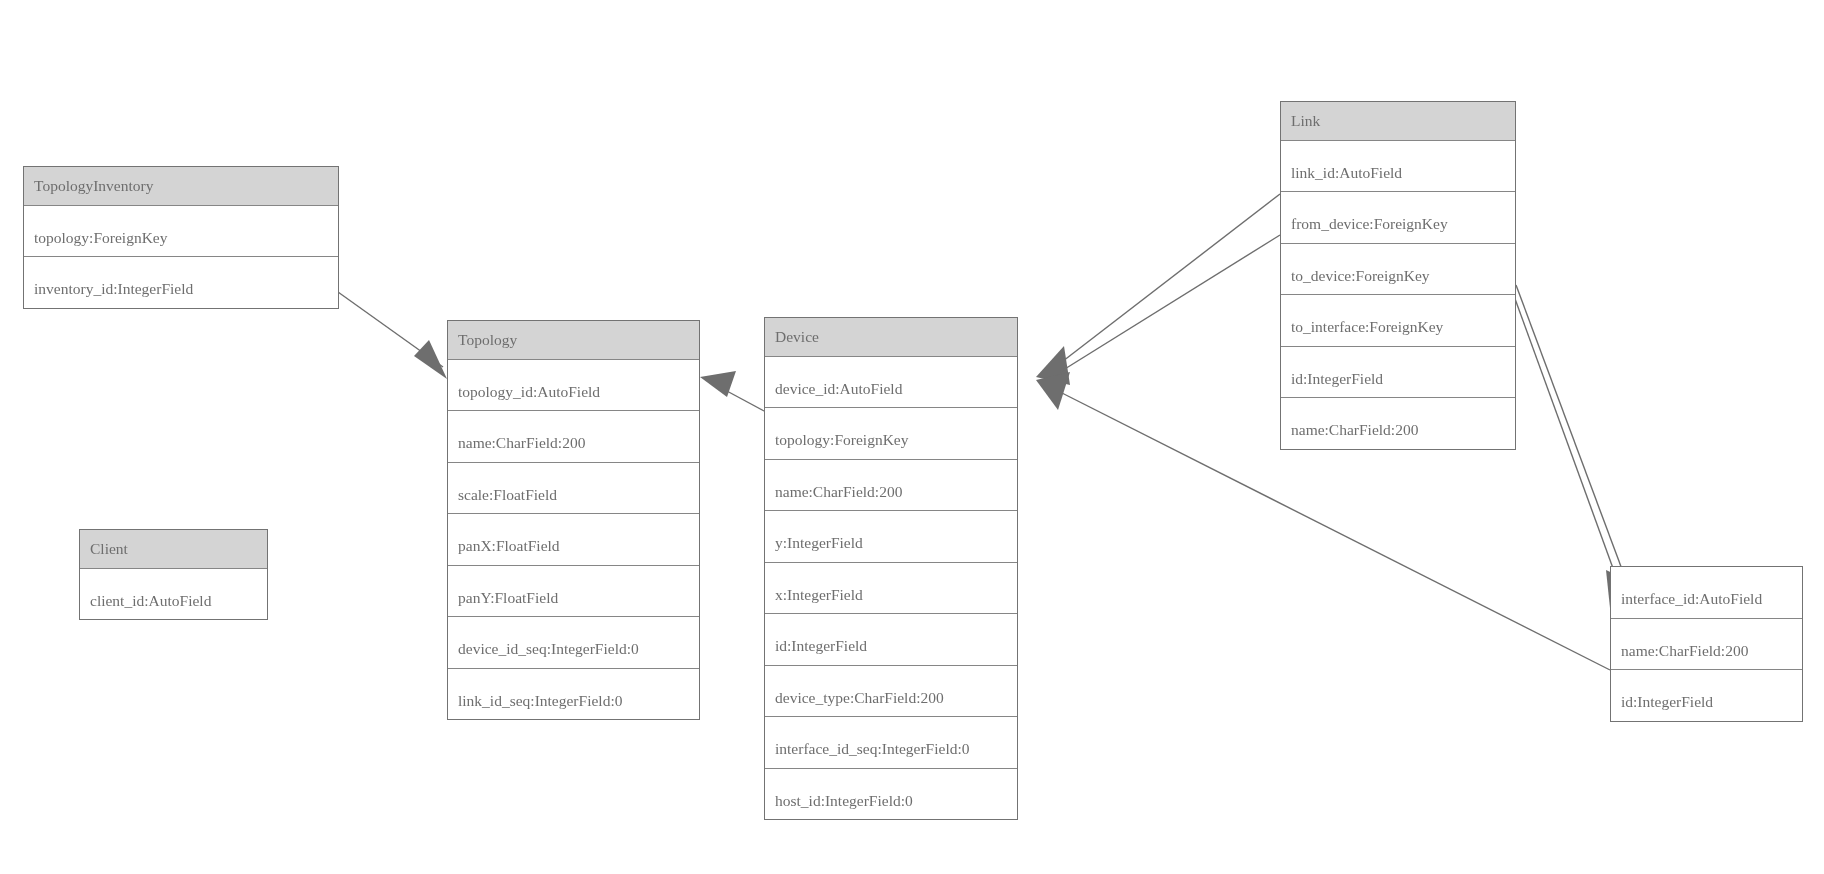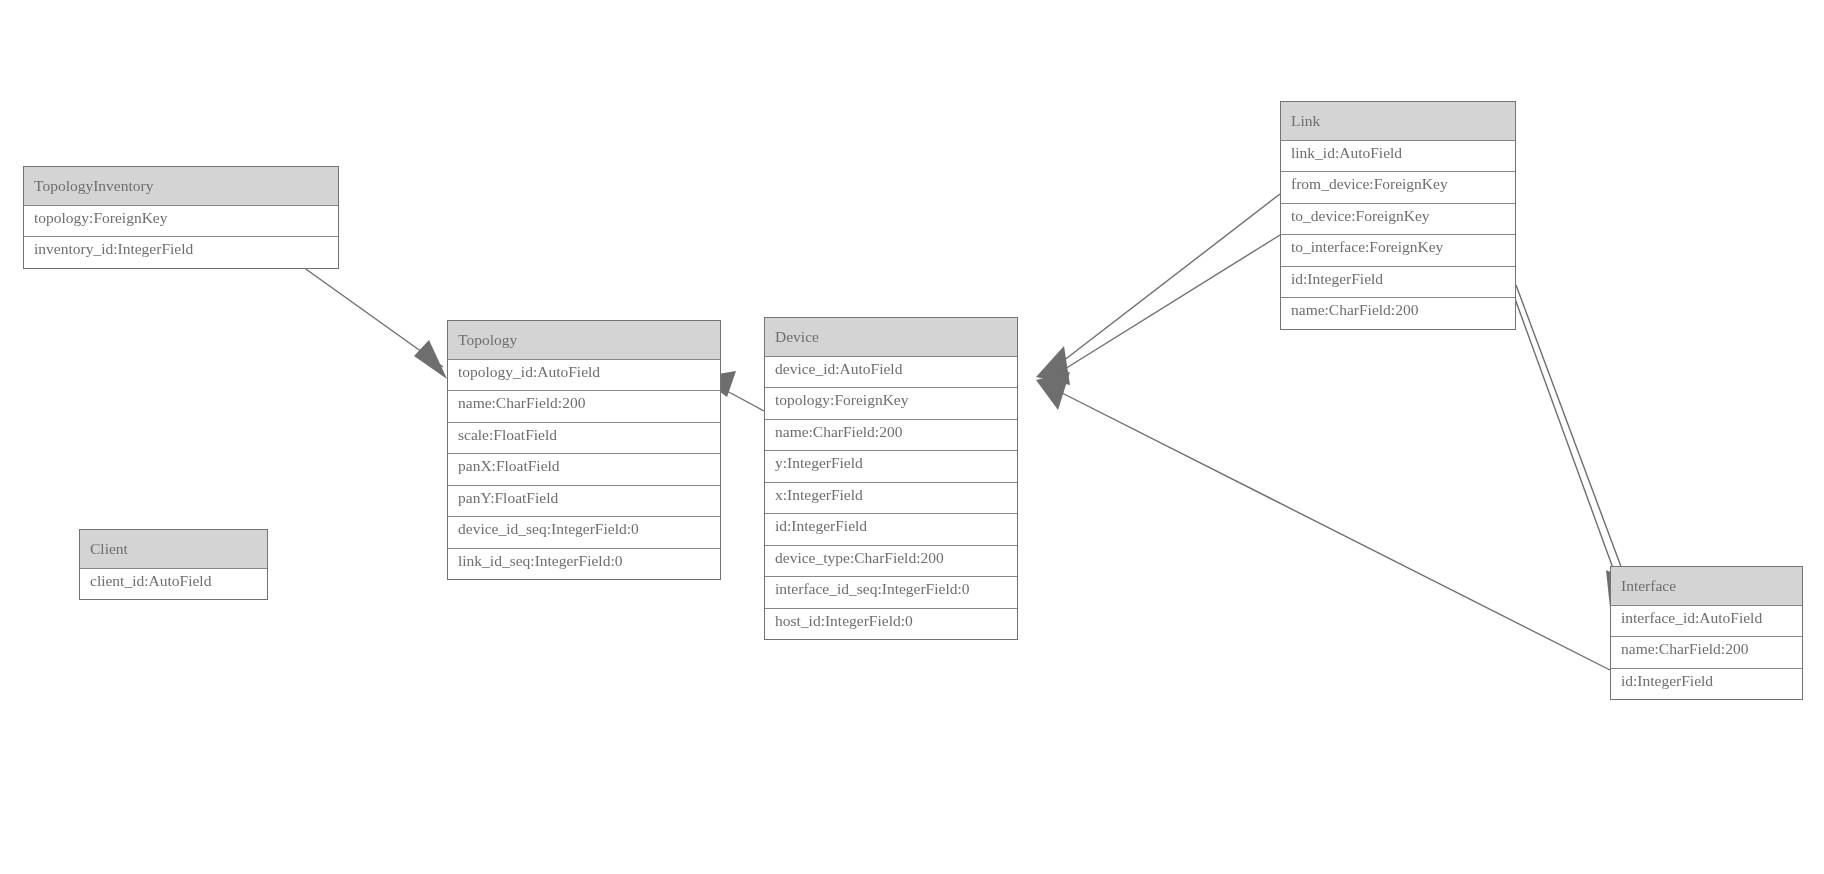--- a/index.html
+++ b/index.html
@@ -44,21 +44,21 @@
   }
   .entity-fields {
     display: block;
   }
   .field-row {
     box-sizing: border-box;
     border-top: 1px solid #868686;
     color: #6e6e6e;
     font-size: 15.5px;
     line-height: 1;
-    padding: 4px 0 11px 10px;
+    padding: 24px 0 11px 10px;
     white-space: nowrap;
     overflow: hidden;
     background: #ffffff;
   }
   .field-row:first-child {
     border-top: none;
   }
 </style>
 </head>
 <body>
@@ -110,21 +110,21 @@
     </div>
   </div>
 
   <div class="entity" style="left:79px; top:529px; width:189px;">
     <div class="entity-header">Client</div>
     <div class="entity-fields">
       <div class="field-row">client_id:AutoField</div>
     </div>
   </div>
 
-  <div class="entity" style="left:447px; top:320px; width:274px;">
+  <div class="entity" style="left:447px; top:320px; width:253px;">
     <div class="entity-header">Topology</div>
     <div class="entity-fields">
       <div class="field-row">topology_id:AutoField</div>
       <div class="field-row">name:CharField:200</div>
       <div class="field-row">scale:FloatField</div>
       <div class="field-row">panX:FloatField</div>
       <div class="field-row">panY:FloatField</div>
       <div class="field-row">device_id_seq:IntegerField:0</div>
       <div class="field-row">link_id_seq:IntegerField:0</div>
     </div>
@@ -151,21 +151,20 @@
       <div class="field-row">link_id:AutoField</div>
       <div class="field-row">from_device:ForeignKey</div>
       <div class="field-row">to_device:ForeignKey</div>
       <div class="field-row">to_interface:ForeignKey</div>
       <div class="field-row">id:IntegerField</div>
       <div class="field-row">name:CharField:200</div>
     </div>
   </div>
 
   <div class="entity" style="left:1610px; top:566px; width:193px;">
-    <div class="entity-header">Interface</div>
     <div class="entity-fields">
       <div class="field-row">interface_id:AutoField</div>
       <div class="field-row">name:CharField:200</div>
       <div class="field-row">id:IntegerField</div>
     </div>
   </div>
 
 </div>
 
 </body></html>

